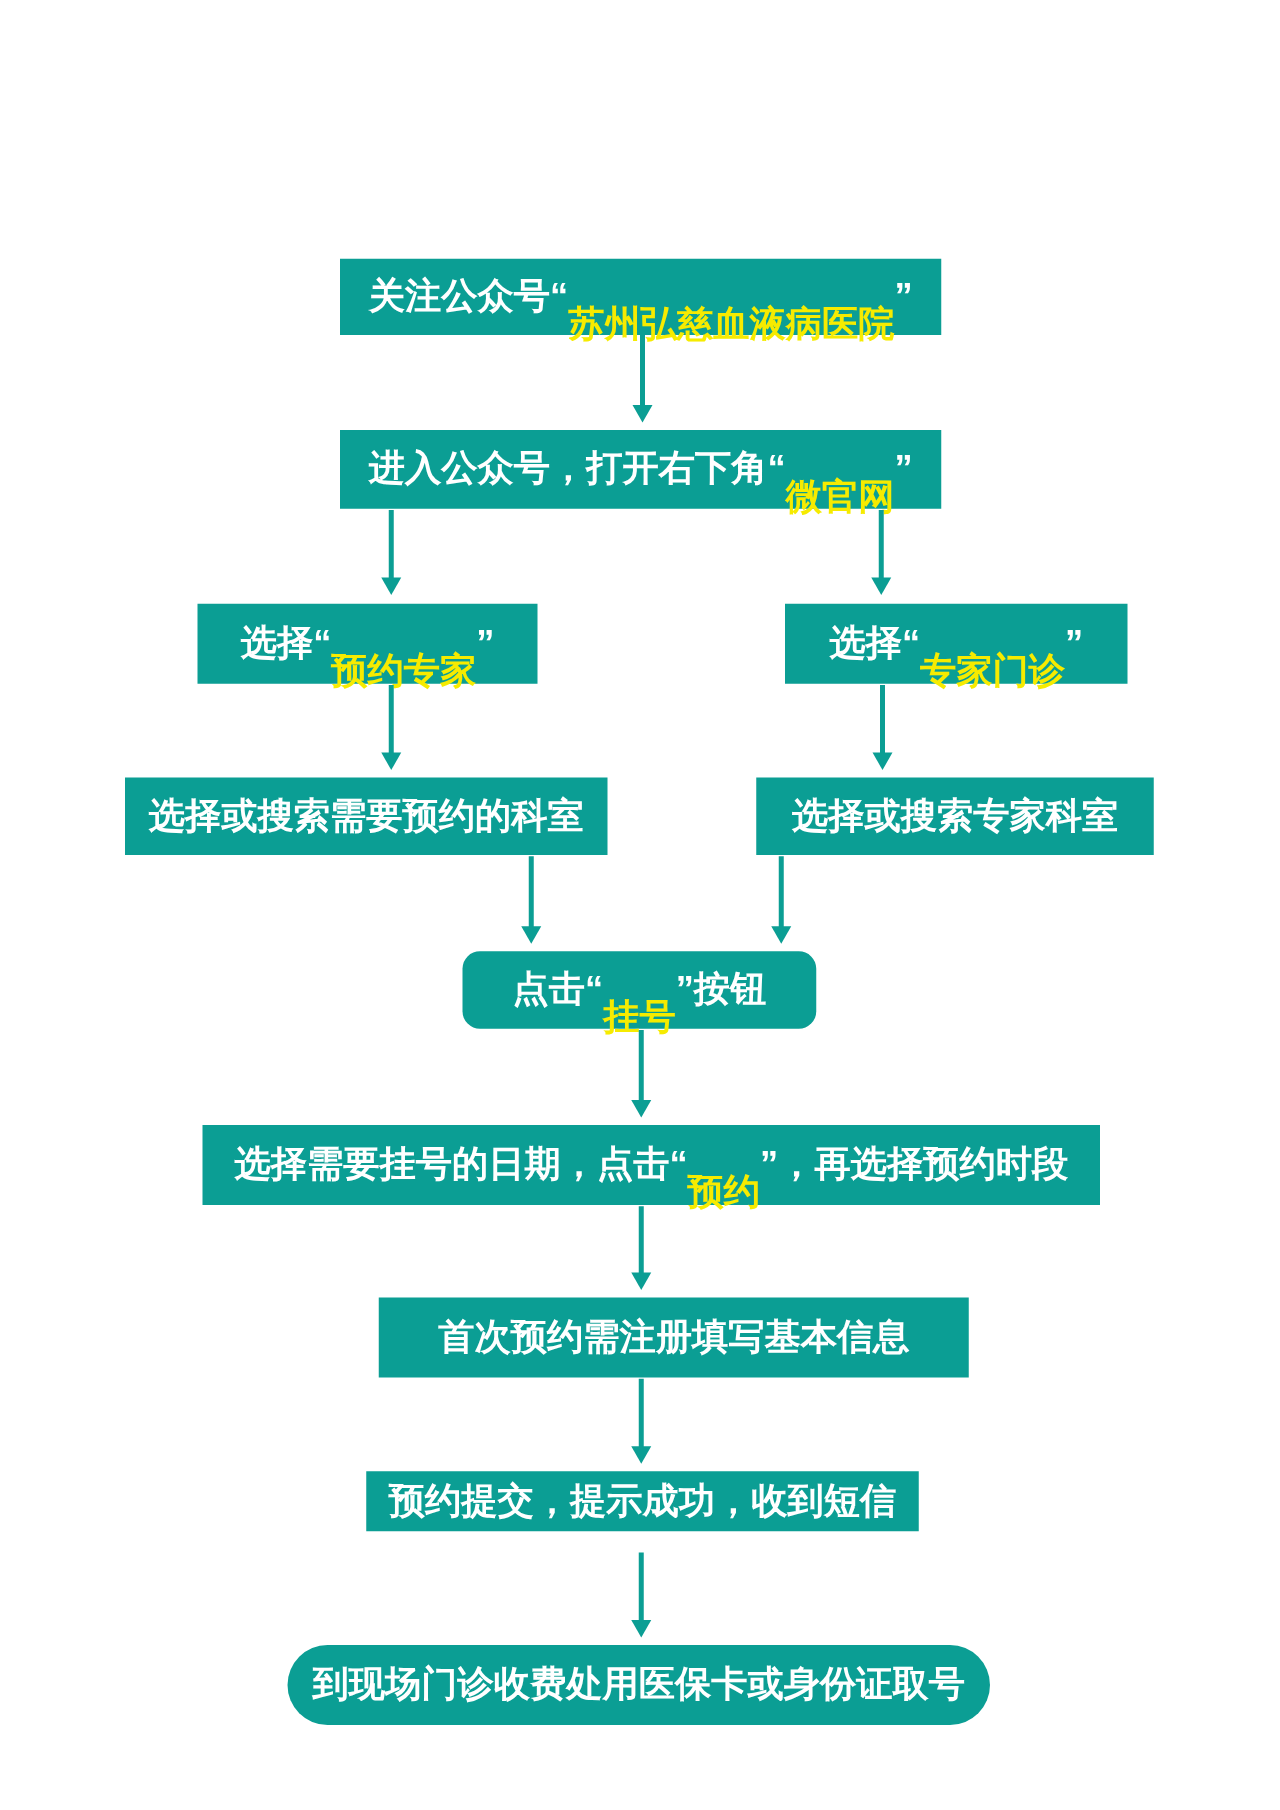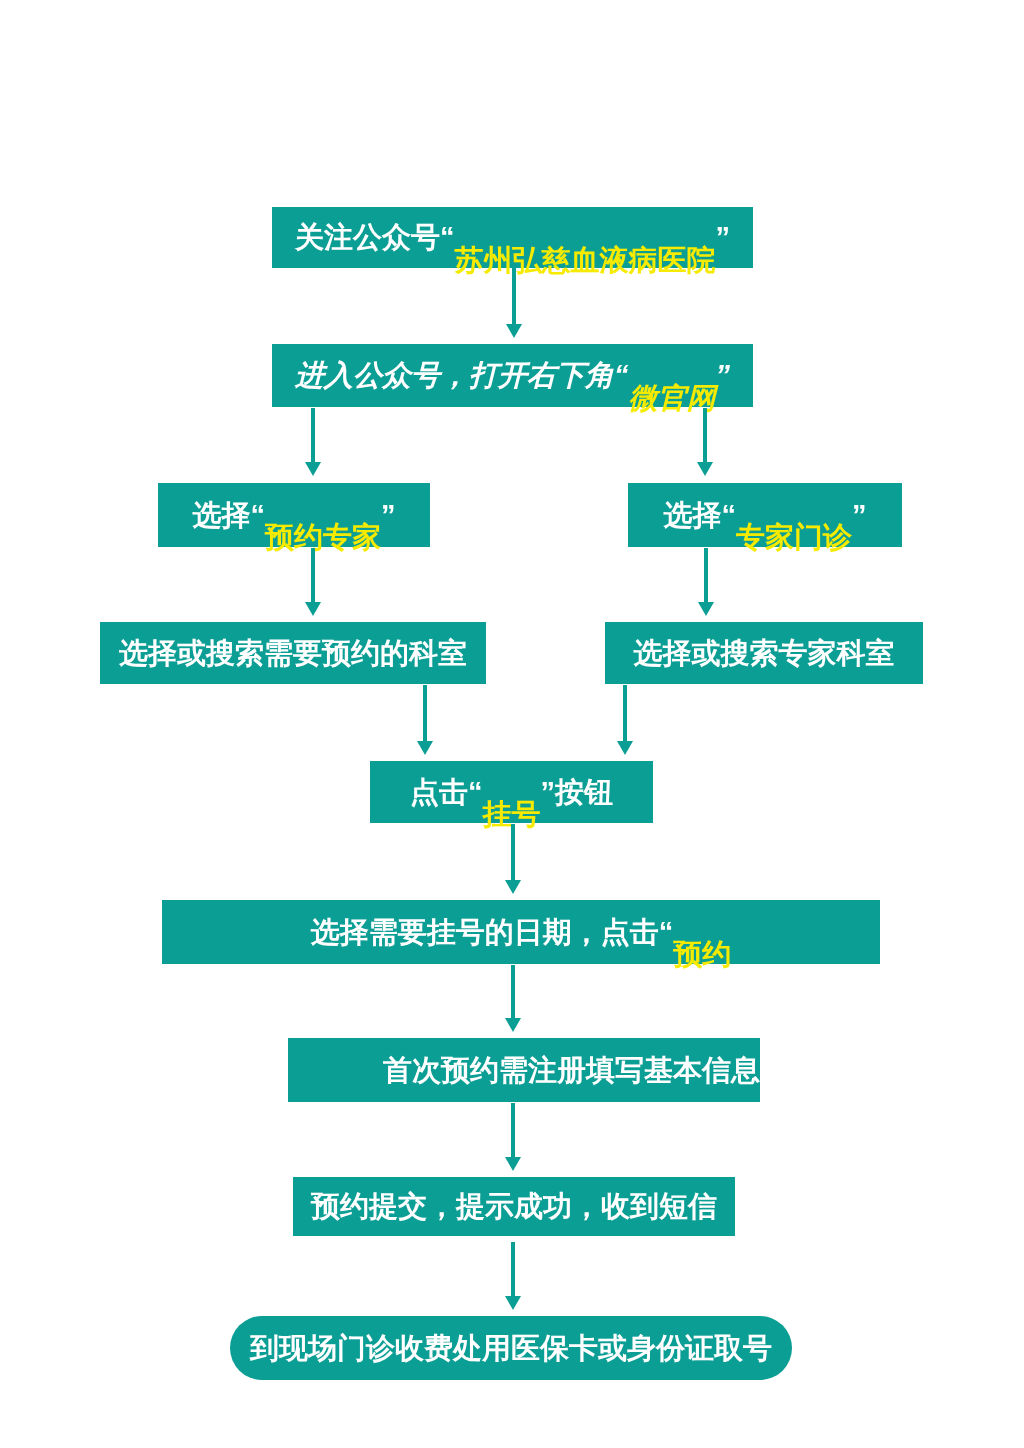--- a/index.html
+++ b/index.html
@@ -35,29 +35,29 @@
     font-size: 29px;
     display: flex;
     align-items: center;
     justify-content: center;
     white-space: nowrap;
     line-height: 1;
   }
   .box .hl { color: #f6eb00; margin-top: 45px; }
   
   .b1  { left: 272px; top: 207px;  width: 481px; height: 61px; align-items: center; }
-  .b2  { left: 272px; top: 344px;  width: 481px; height: 63px; font-style: italic; }
+  .b2  { left: 272px; top: 344px;  width: 481px; height: 63px; }
   .b3l { left: 158px; top: 483px;  width: 272px; height: 64px; }
   .b3r { left: 628px; top: 483px;  width: 274px; height: 64px; }
   .b4l { left: 100px; top: 622px;  width: 386px; height: 62px; }
   .b4r { left: 605px; top: 622px;  width: 318px; height: 62px; }
-  .b5  { left: 370px; top: 761px;  width: 283px; height: 62px; }
+  .b5  { left: 370px; top: 761px;  width: 283px; height: 62px; border-radius: 14px; }
   .b6  { left: 162px; top: 900px;  width: 718px; height: 64px; }
-  .b7  { left: 288px; top: 1038px; width: 472px; height: 64px; justify-content: flex-end; }
-  .b8  { left: 293px; top: 1177px; width: 442px; height: 59px; }
+  .b7  { left: 303px; top: 1038px; width: 472px; height: 64px; }
+  .b8  { left: 293px; top: 1177px; width: 442px; height: 48px; }
   .b9  { left: 230px; top: 1316px; width: 562px; height: 64px; border-radius: 32px; }
   
   .arrow {
     position: absolute;
     width: 16px;
   }
   .arrow .shaft {
     position: absolute;
     left: 6px;
     top: 0;
@@ -155,20 +155,21 @@
   </div>
 
   <div class="arrow" style="left:505px; top:824px; height:70px;">
     <div class="shaft"></div>
     <div class="head"></div>
   </div>
 
   <div class="box b6">
     <span>选择需要挂号的日期，点击“</span>
       <span class="hl">预约</span>
+      <span>”，再选择预约时段</span>
   </div>
 
   <div class="arrow" style="left:505px; top:965px; height:67px;">
     <div class="shaft"></div>
     <div class="head"></div>
   </div>
 
   <div class="box b7">
     <span>首次预约需注册填写基本信息</span>
       <span class="hl"></span>

